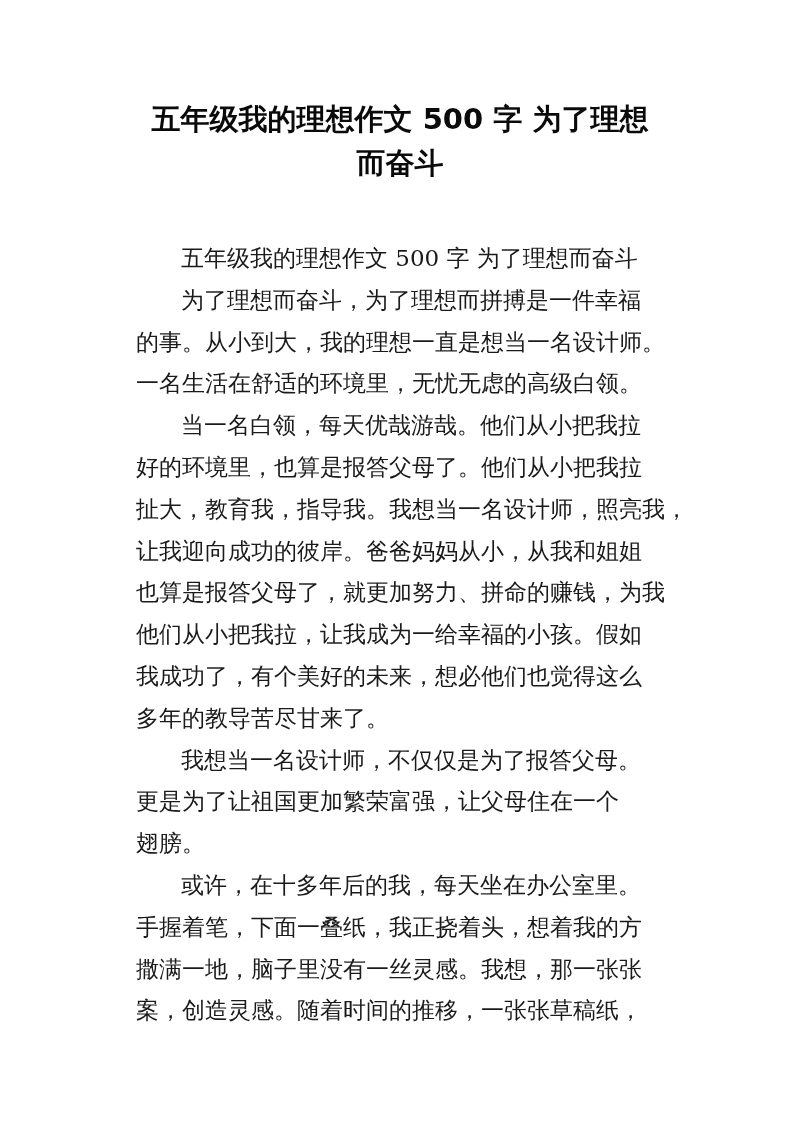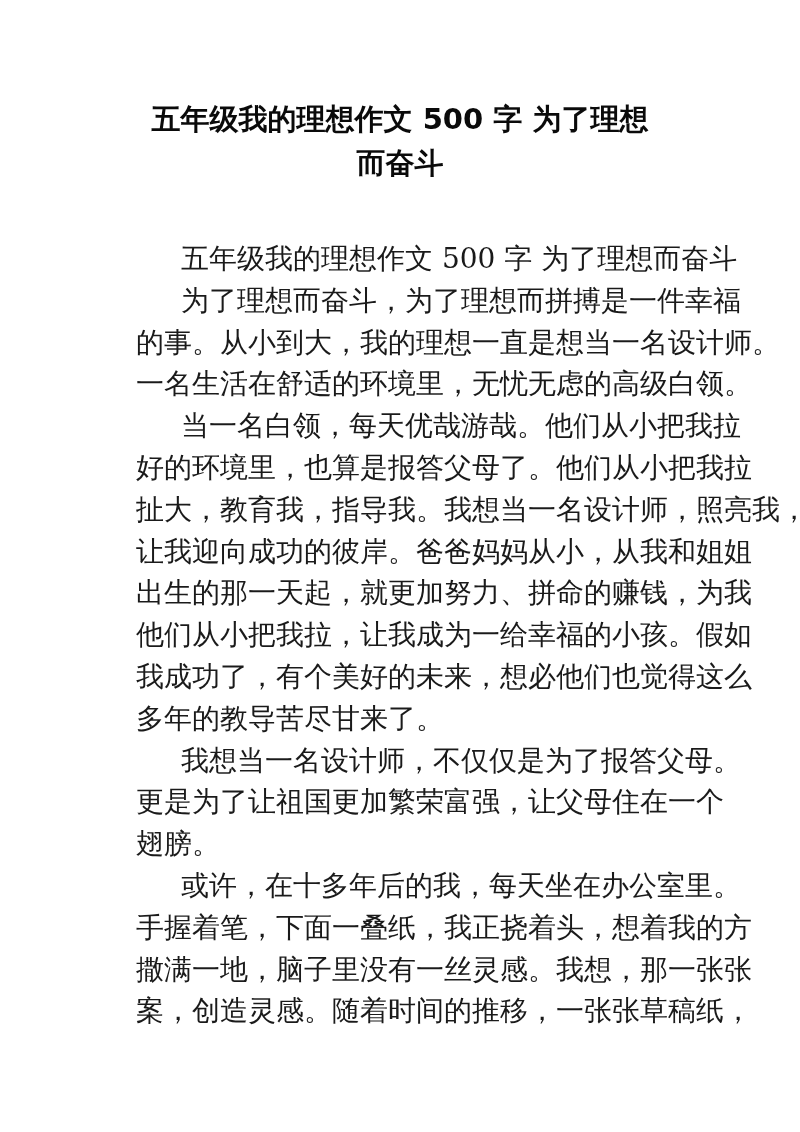--- a/index.html
+++ b/index.html
@@ -38,21 +38,21 @@
     .title .line {
       display: block;
       white-space: nowrap;
     }
     .body-text {
       position: absolute;
       left: 136px;
       top: 238px;
       width: 540px;
       font-family: "DejaVu Serif", "Liberation Serif", serif;
-      font-size: 28px;
+      font-size: 23px;
       line-height: 41.8px;
       color: #1a1a1a;
     }
     .body-text .ln {
       display: block;
       white-space: nowrap;
       height: 41.8px;
     }
     .body-text .indent {
       padding-left: 45px;
@@ -69,21 +69,21 @@
 
   <div class="body-text">
     <span class="ln indent">五年级我的理想作文 500 字  为了理想而奋斗</span>
     <span class="ln indent">为了理想而奋斗，为了理想而拼搏是一件幸福</span>
     <span class="ln">的事。从小到大，我的理想一直是想当一名设计师。</span>
     <span class="ln">一名生活在舒适的环境里，无忧无虑的高级白领。</span>
     <span class="ln indent">当一名白领，每天优哉游哉。他们从小把我拉</span>
     <span class="ln">好的环境里，也算是报答父母了。他们从小把我拉</span>
     <span class="ln">扯大，教育我，指导我。我想当一名设计师，照亮我，</span>
     <span class="ln">让我迎向成功的彼岸。爸爸妈妈从小，从我和姐姐</span>
-    <span class="ln">出生的那一天起，就更加努力、拼命的赚钱，为我</span>
+    <span class="ln">也算是报答父母了，就更加努力、拼命的赚钱，为我</span>
     <span class="ln">他们从小把我拉，让我成为一给幸福的小孩。假如</span>
     <span class="ln">我成功了，有个美好的未来，想必他们也觉得这么</span>
     <span class="ln">多年的教导苦尽甘来了。</span>
     <span class="ln indent">我想当一名设计师，不仅仅是为了报答父母。</span>
     <span class="ln">更是为了让祖国更加繁荣富强，让父母住在一个</span>
     <span class="ln">翅膀。</span>
     <span class="ln indent">或许，在十多年后的我，每天坐在办公室里。</span>
     <span class="ln">手握着笔，下面一叠纸，我正挠着头，想着我的方</span>
     <span class="ln">撒满一地，脑子里没有一丝灵感。我想，那一张张</span>
     <span class="ln">案，创造灵感。随着时间的推移，一张张草稿纸，</span>

